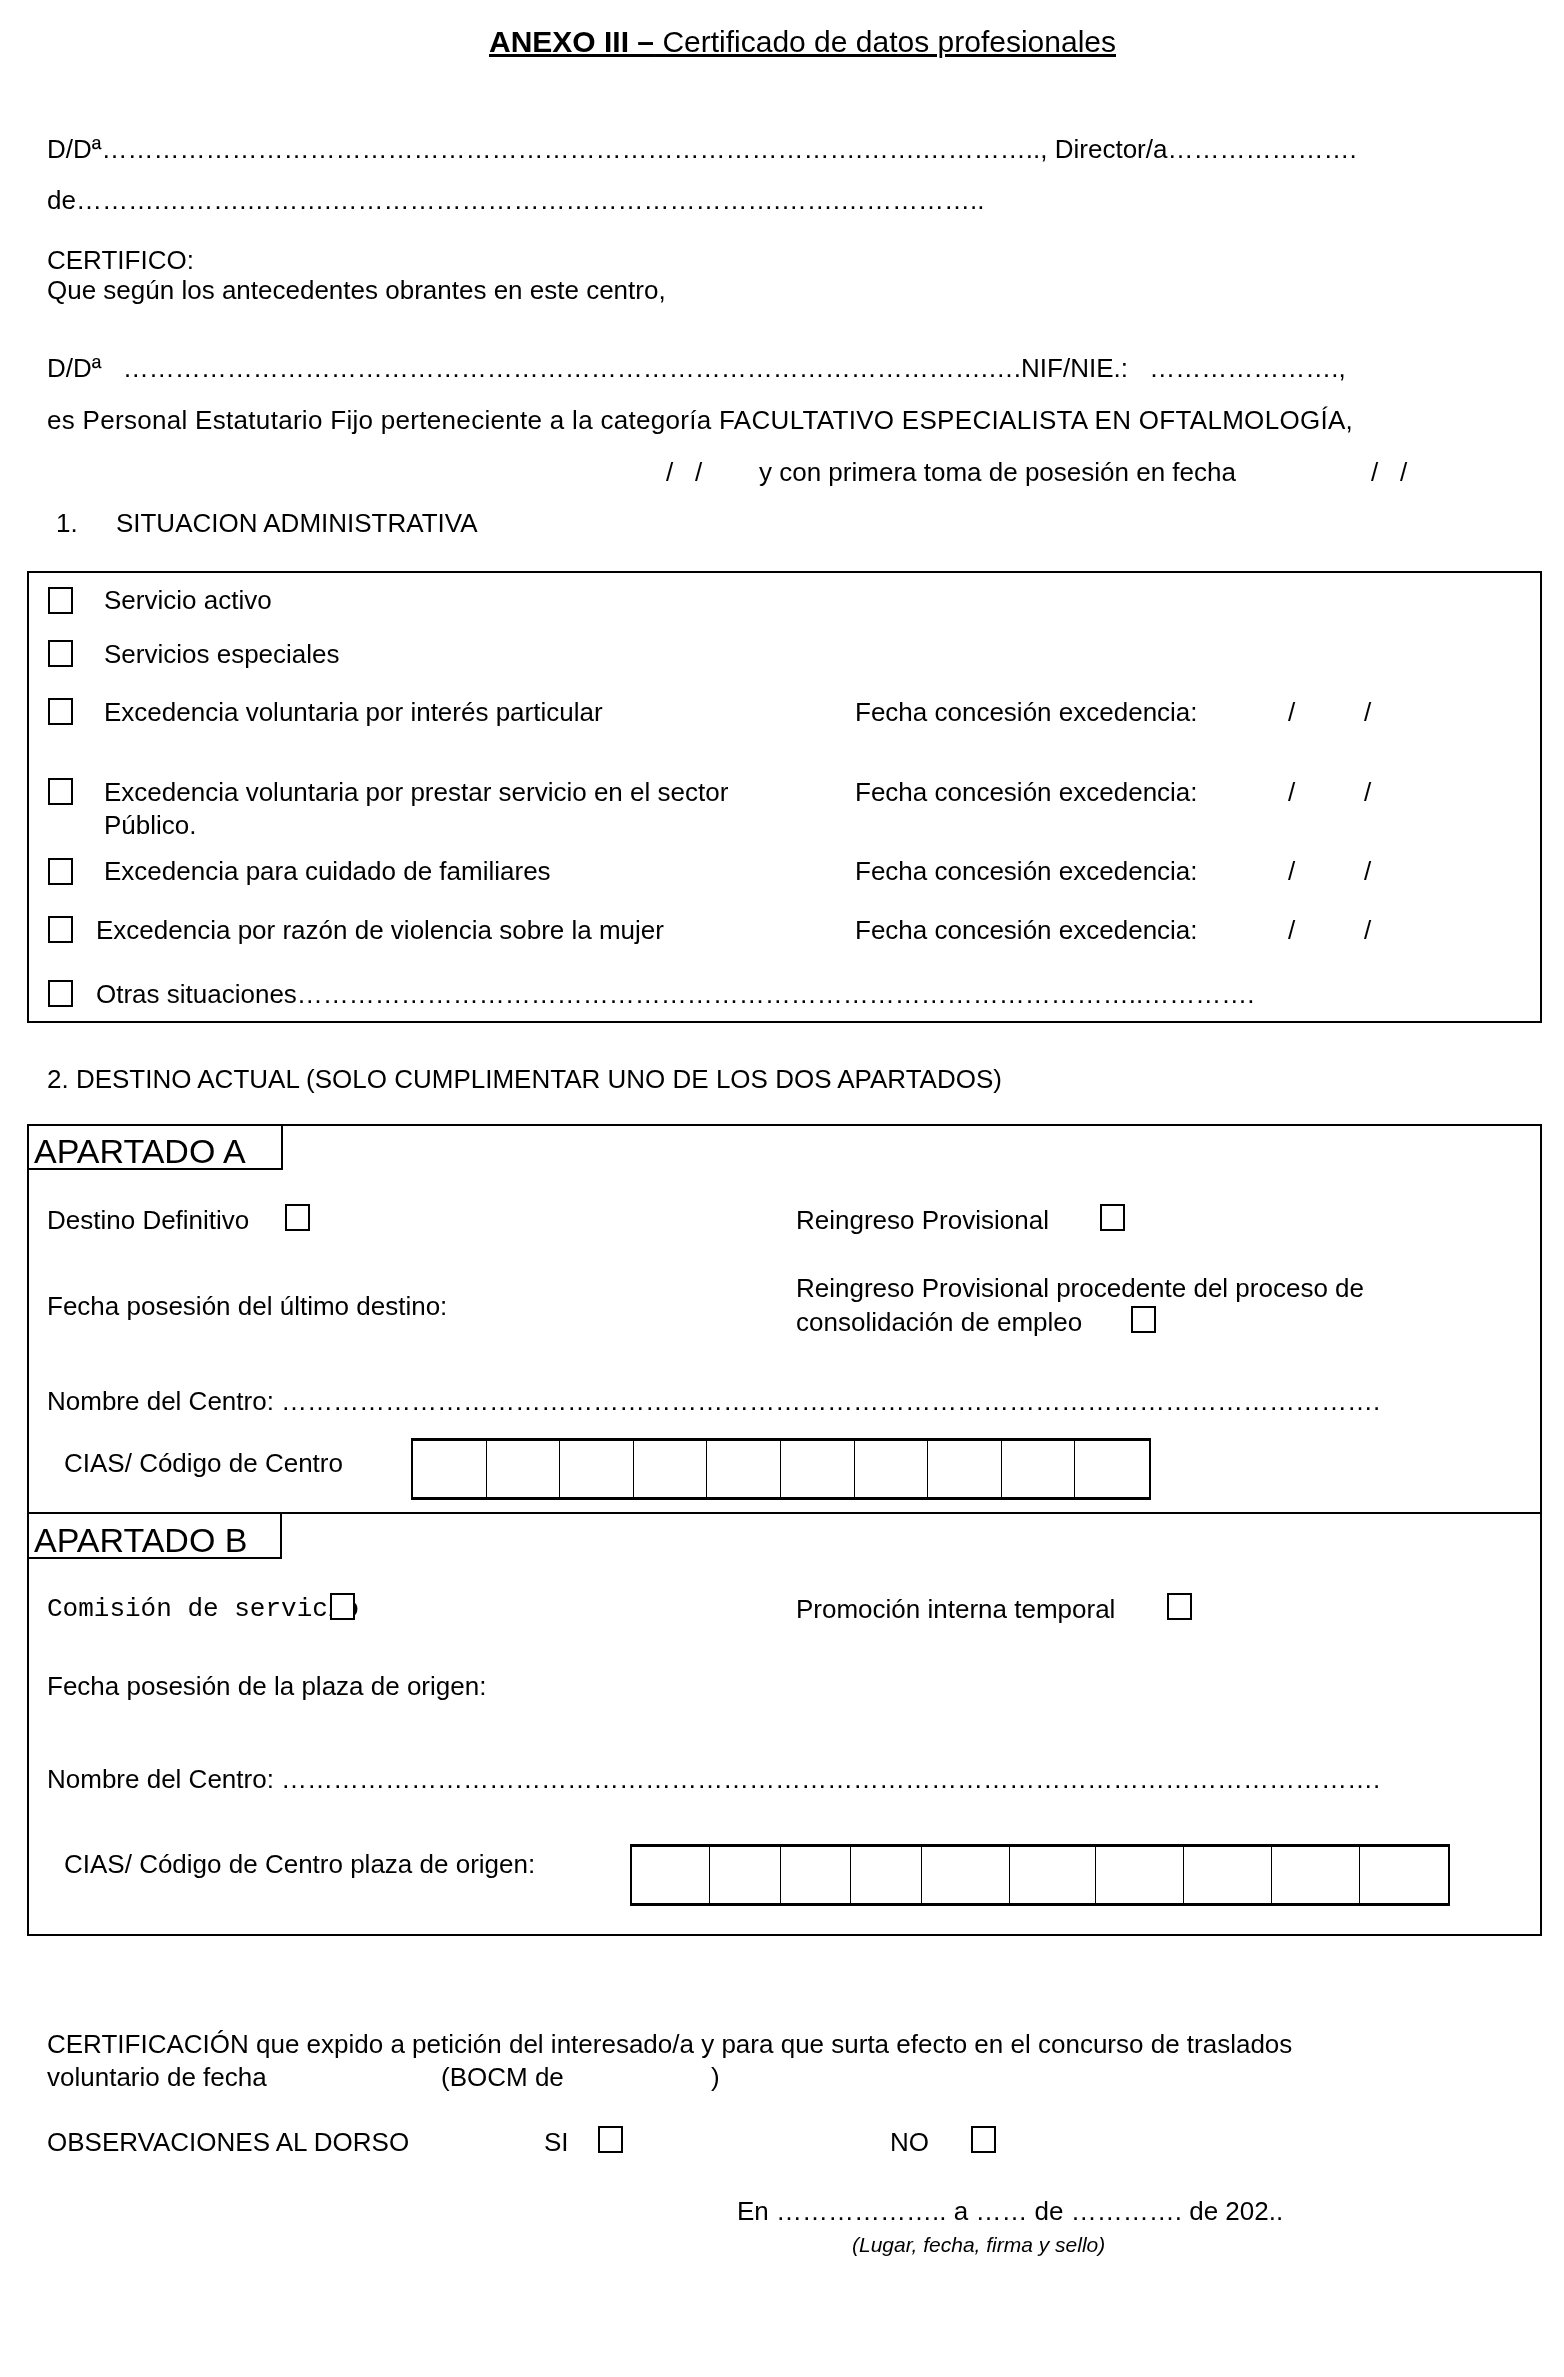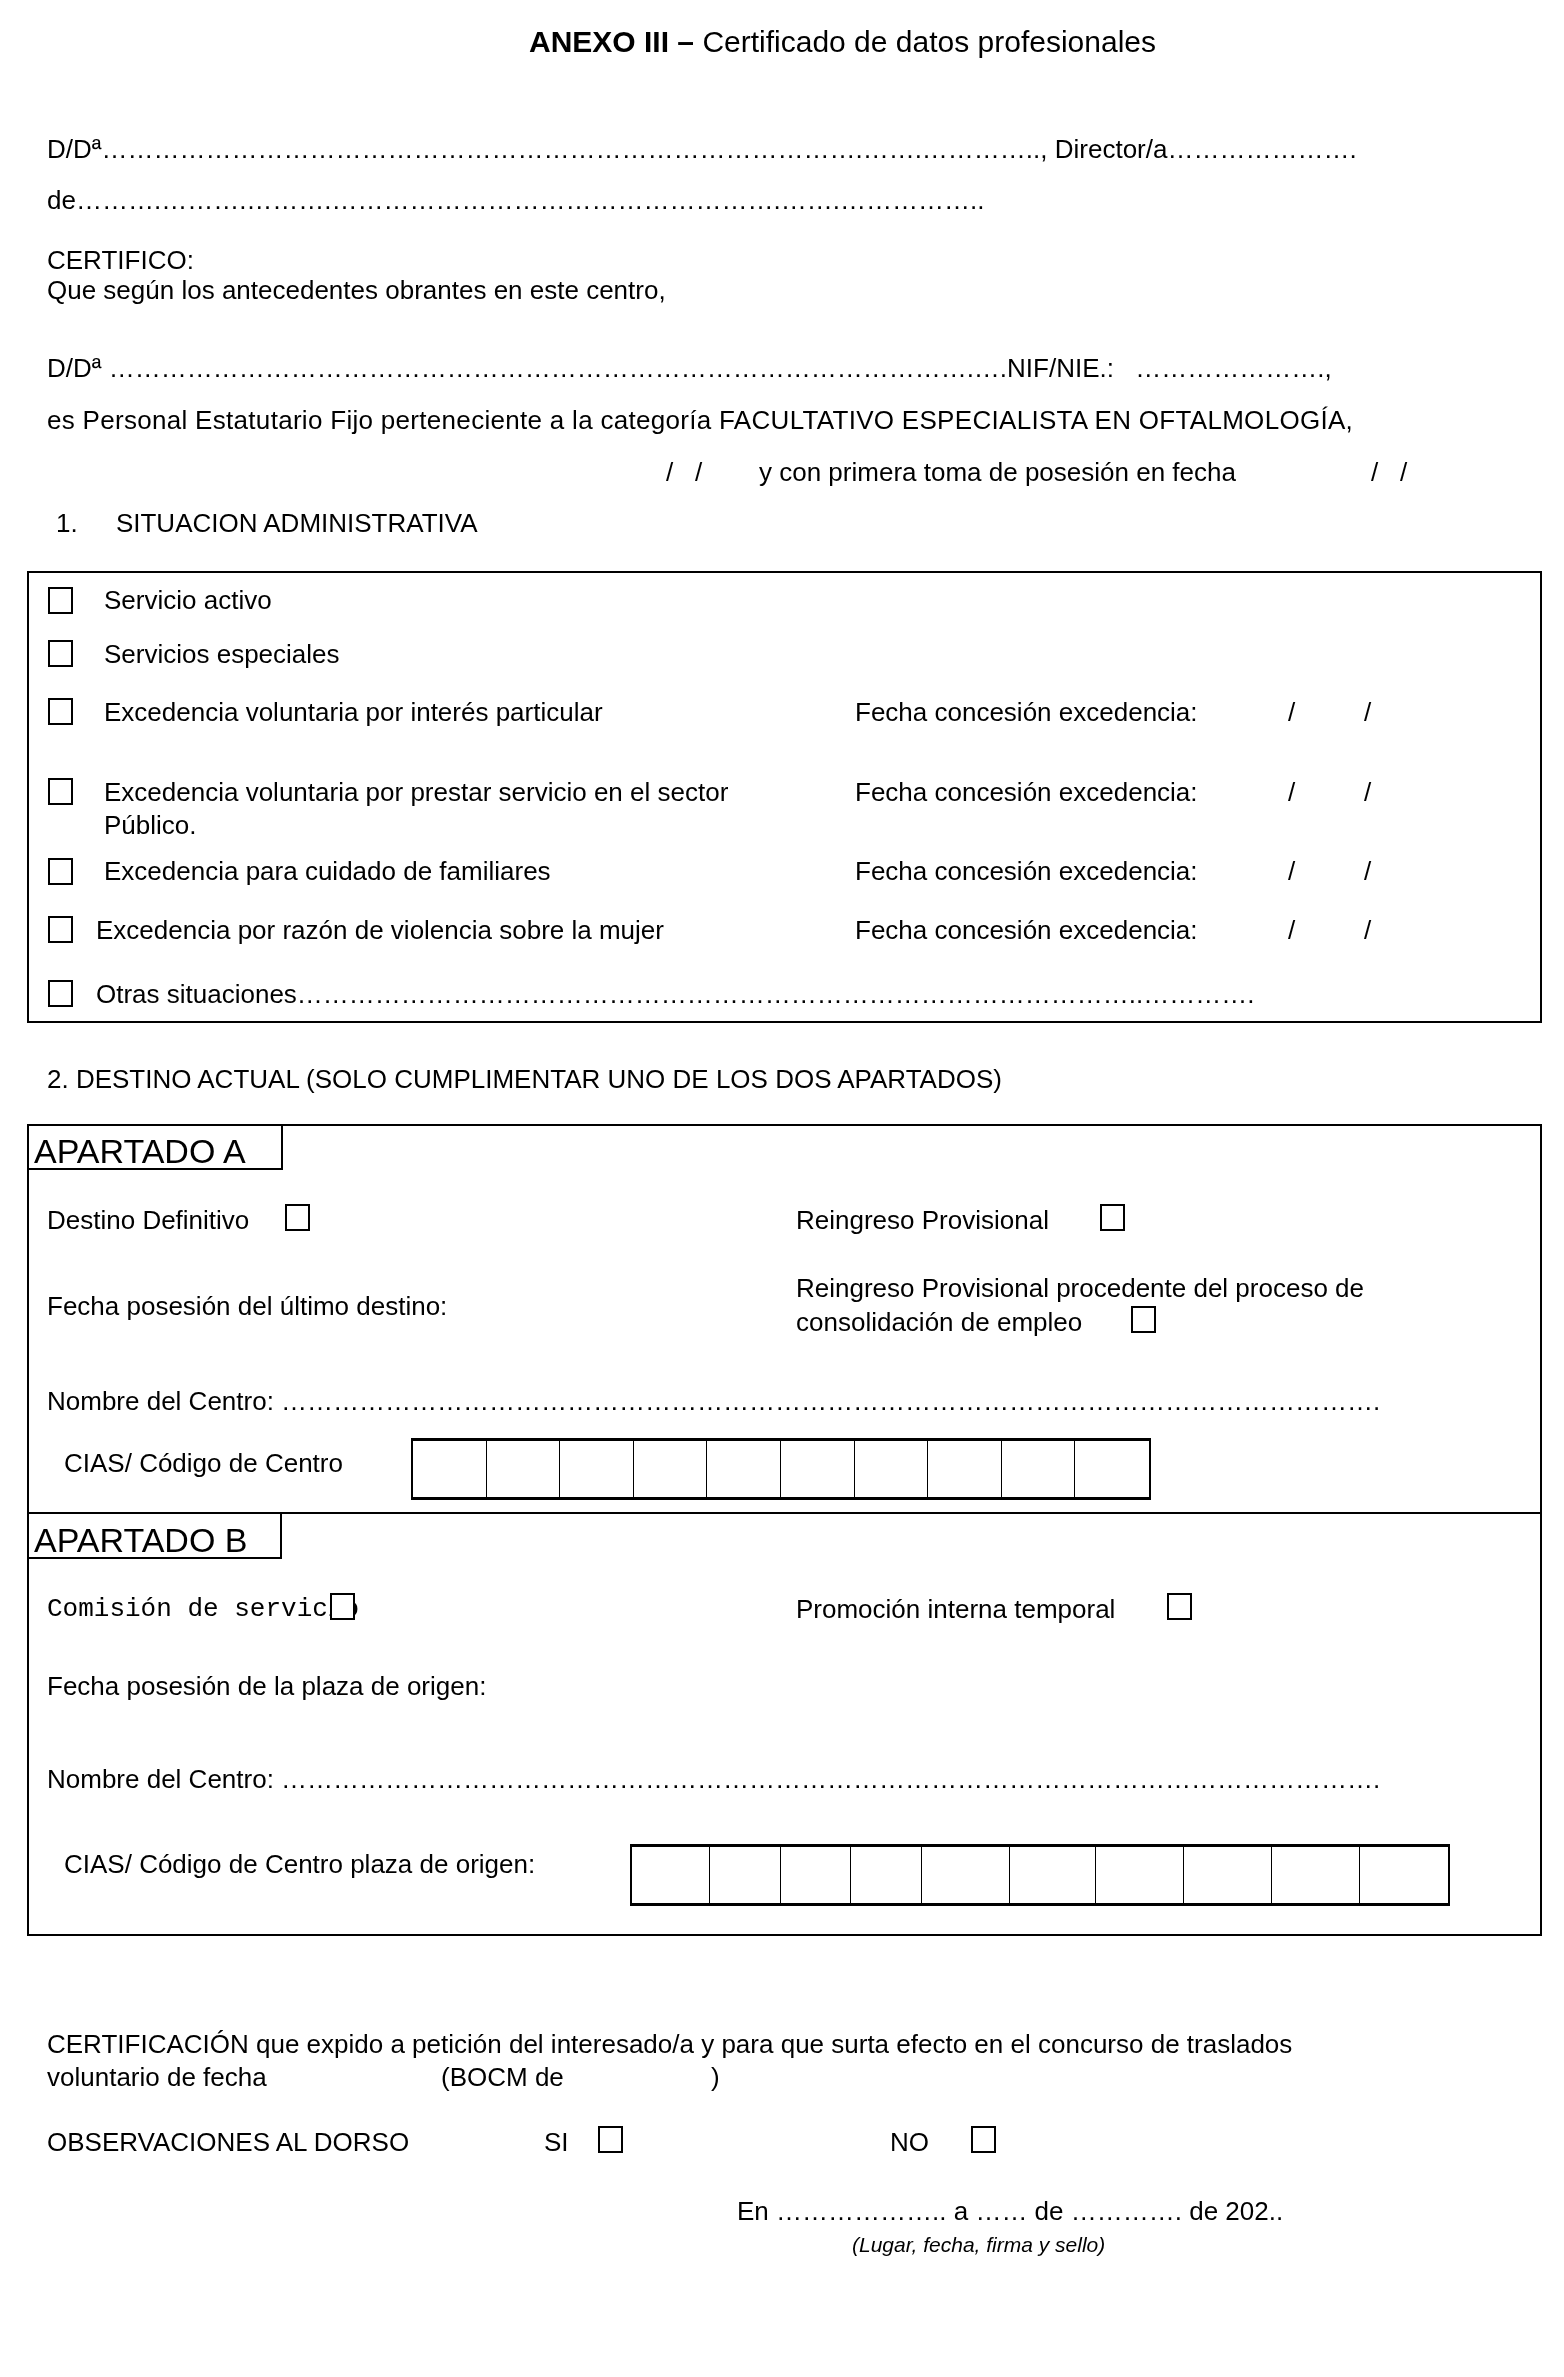--- a/index.html
+++ b/index.html
@@ -14,34 +14,34 @@
   .tab span { position: absolute; left: 6px; top: 9.3px; font-size: 34px; line-height: 1; }
   .cb { position: absolute; width: 25px; height: 26.5px; border: 2.7px solid #000; box-sizing: border-box; background: #fff; }
   .grid { position: absolute; display: flex; border: 3.1px solid #000; border-left-width: 2.3px; border-right-width: 2.3px; box-sizing: border-box; }
   .grid .cell { box-sizing: border-box; border-right: 1.9px solid #000; height: 100%; }
   .grid .cell:last-child { border-right: none; }
   .italic { font-style: italic; font-size: 21px; }
 </style>
 </head>
 <body>
 
-<div class="abs title" style="left:529px; top:26.5px;">
+<div class="abs title" style="left:489px; top:26.5px;text-decoration:underline;">
   <b>ANEXO III –</b><span> Certificado de datos profesionales</span>
 </div>
 
 <div class="abs" style="left:47px; top:136px;">
   <span>D/Dª</span><span>…………………………………………………………………………….…….…………..,</span><span> Director/a</span><span>………………….</span>
 </div>
 <div class="abs" style="left:47px; top:187px;">de……….……….……….…………………………………………….…….……………..</div>
 <div class="abs" style="left:47px; top:247px;">CERTIFICO:</div>
 <div class="abs" style="left:47px; top:277px;">Que según los antecedentes obrantes en este centro,</div>
 
 <div class="abs" style="left:47px; top:355px;">
   <span>D/Dª</span>
-  <span style="">……………………………………………………………………………………….….NIF/NIE.:</span>
+  <span style="margin-left:14px;">……………………………………………………………………………………….….NIF/NIE.:</span>
   <span style="margin-left:14px;">………………….,</span>
 </div>
 <div class="abs" style="left:47px; top:407px; letter-spacing:0.3px;">es Personal Estatutario Fijo perteneciente a la categoría FACULTATIVO ESPECIALISTA EN OFTALMOLOGÍA,</div>
 <div class="abs" style="left:47px; top:459px; width:1480px;">
   <span style="position:absolute; left:619px; white-space:pre;">/   /</span>
   <span style="position:absolute; left:712px;text-align:center;">y con primera toma de posesión en fecha</span>
   <span style="position:absolute; left:1324px; white-space:pre;">/   /</span>
 </div>
 
 <div class="abs" style="left:56px; top:510px;">

